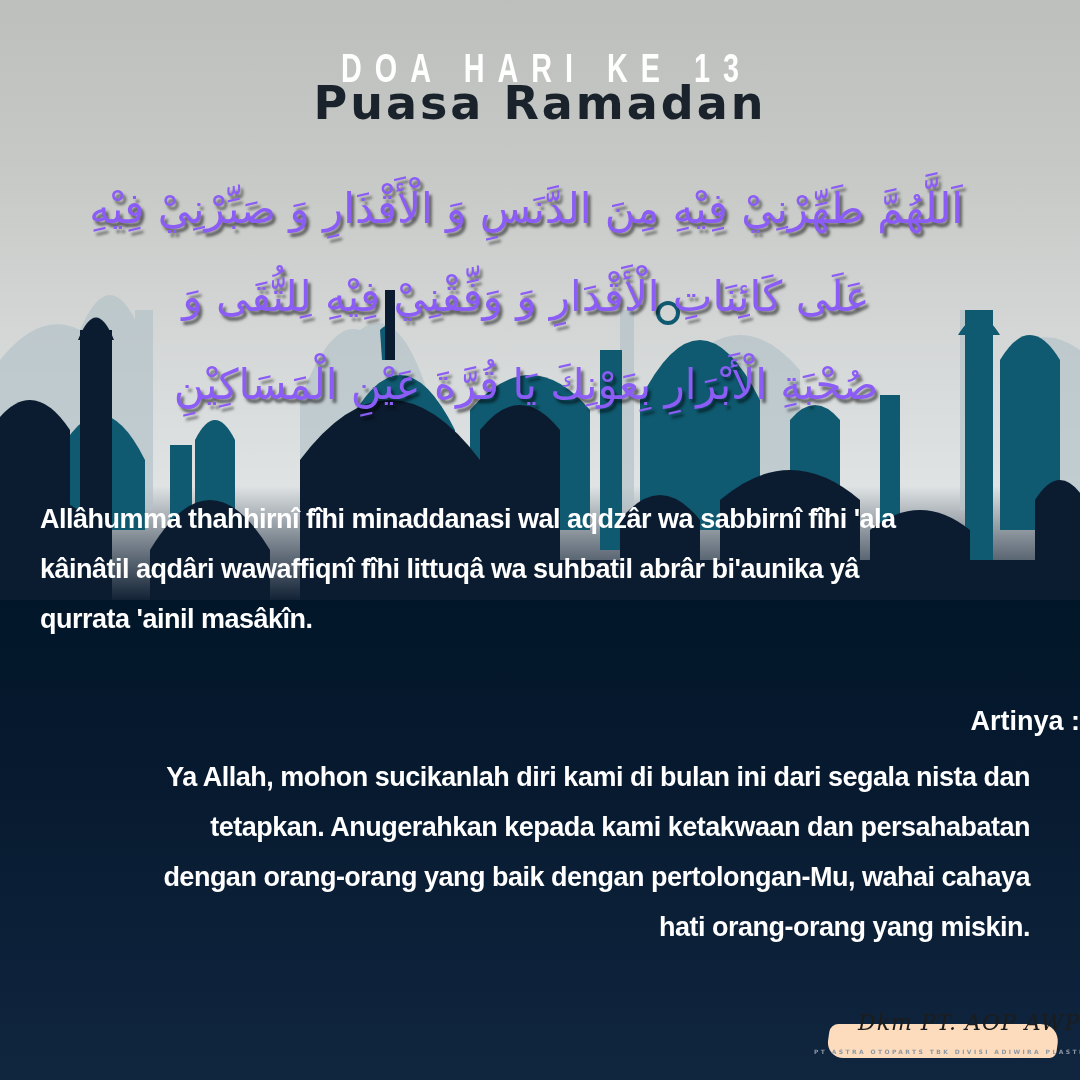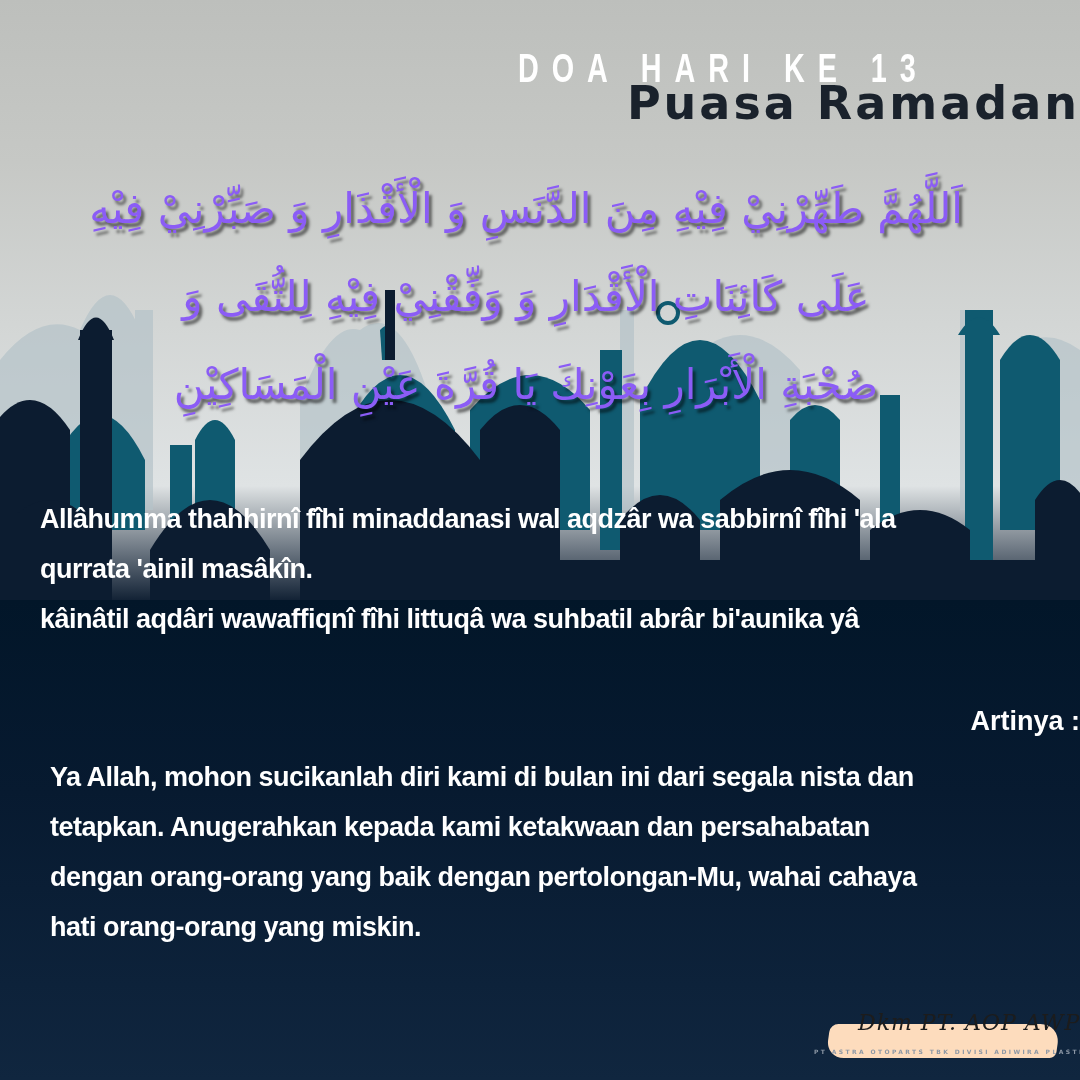--- a/index.html
+++ b/index.html
@@ -6,21 +6,21 @@
     html, body { width: 1080px; height: 1080px; overflow: hidden; }
     body {
       position: relative;
       background: linear-gradient(to bottom, #bdbfbc 0%, #c6c8c5 15%, #d3d6d5 30%, #dfe3e4 45%, #0a1a2e 56%, #0b1b30 75%, #10263f 100%);
       font-family: "DejaVu Sans", sans-serif;
     }
     .skyline { position: absolute; left: 0; top: 200px; width: 1080px; height: 420px; }
     .bottom-fill { position: absolute; left: 0; top: 600px; width: 1080px; height: 480px;
       background: linear-gradient(to bottom, #021629 0%, #071a30 40%, #10263f 100%); }
 
-    .header { position: absolute; left: 0; top: 44px; width: 1080px; text-align: right; }
+    .header { position: absolute; left: 0; top: 44px; width: 1080px; text-align: center; }
     .subtitle {
       display: block; color: #ffffff; font-family: "Liberation Sans", sans-serif;
       font-weight: bold; font-size: 40px; letter-spacing: 18px; line-height: 48px;
       transform: scaleX(0.72); transform-origin: center; padding-left: 18px;
     }
     .title {
       display: block; color: #1a222c; font-family: "DejaVu Sans", sans-serif;
       font-weight: bold; font-size: 46px; letter-spacing: 3px; line-height: 50px;
       margin-top: -14px;
     }
@@ -37,21 +37,21 @@
       position: absolute; left: 40px; top: 494px; width: 1000px; text-align: left;
       color: #ffffff; font-family: "Liberation Sans", sans-serif; font-weight: bold;
       font-size: 27px; line-height: 50px; letter-spacing: -0.5px;
     }
     .artinya-label {
       position: absolute; left: 0; top: 698px; width: 1080px; text-align: right;
       color: #ffffff; font-family: "Liberation Sans", sans-serif; font-weight: bold;
       font-size: 27px; line-height: 46px;
     }
     .translation {
-      position: absolute; left: 50px; top: 752px; width: 980px; text-align: left;
+      position: absolute; left: 50px; top: 752px; width: 980px; text-align: right;
       color: #ffffff; font-family: "Liberation Sans", sans-serif; font-weight: bold;
       font-size: 27px; line-height: 50px; letter-spacing: -0.5px;
     }
 
     .signature { position: absolute; left: 800px; top: 1006px; width: 280px; height: 60px; }
     .brush {
       position: absolute; left: 28px; top: 18px; width: 230px; height: 34px;
       background: #fddcbd; border-radius: 8px 20px 6px 18px; transform: skewX(-8deg);
     }
     .sig-text {
@@ -123,22 +123,22 @@
 </div>
 
 <div class="arabic">
   <span>اَللَّهُمَّ طَهِّرْنِيْ فِيْهِ مِنَ الدَّنَسِ وَ الْأَقْذَارِ وَ صَبِّرْنِيْ فِيْهِ</span>
   <span>عَلَى كَائِنَاتِ الْأَقْدَارِ وَ وَفِّقْنِيْ فِيْهِ لِلتُّقَى وَ</span>
   <span>صُحْبَةِ الْأَبْرَارِ بِعَوْنِكَ يَا قُرَّةَ عَيْنِ الْمَسَاكِيْنِ</span>
 </div>
 
 <div class="latin">
   <div>Allâhumma thahhirnî fîhi minaddanasi wal aqdzâr wa sabbirnî fîhi 'ala</div>
+  <div>kâinâtil aqdâri wawaffiqnî fîhi littuqâ wa suhbatil abrâr bi'aunika yâ</div>
   <div>qurrata 'ainil masâkîn.</div>
-  <div>kâinâtil aqdâri wawaffiqnî fîhi littuqâ wa suhbatil abrâr bi'aunika yâ</div>
 </div>
 
 <div class="artinya-label">Artinya :</div>
 
 <div class="translation">
   <div>Ya Allah, mohon sucikanlah diri kami di bulan ini dari segala nista dan</div>
   <div>tetapkan. Anugerahkan kepada kami ketakwaan dan persahabatan</div>
   <div>dengan orang-orang yang baik dengan pertolongan-Mu, wahai cahaya</div>
   <div>hati orang-orang yang miskin.</div>
 </div>

